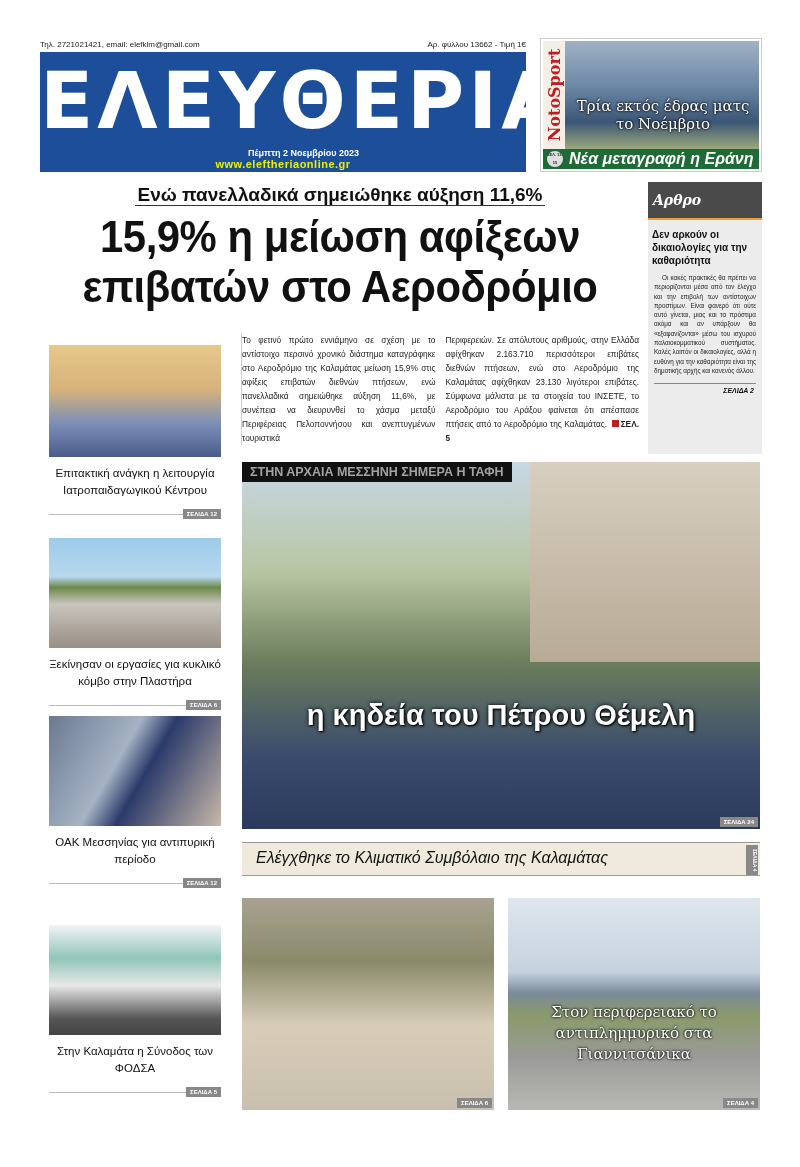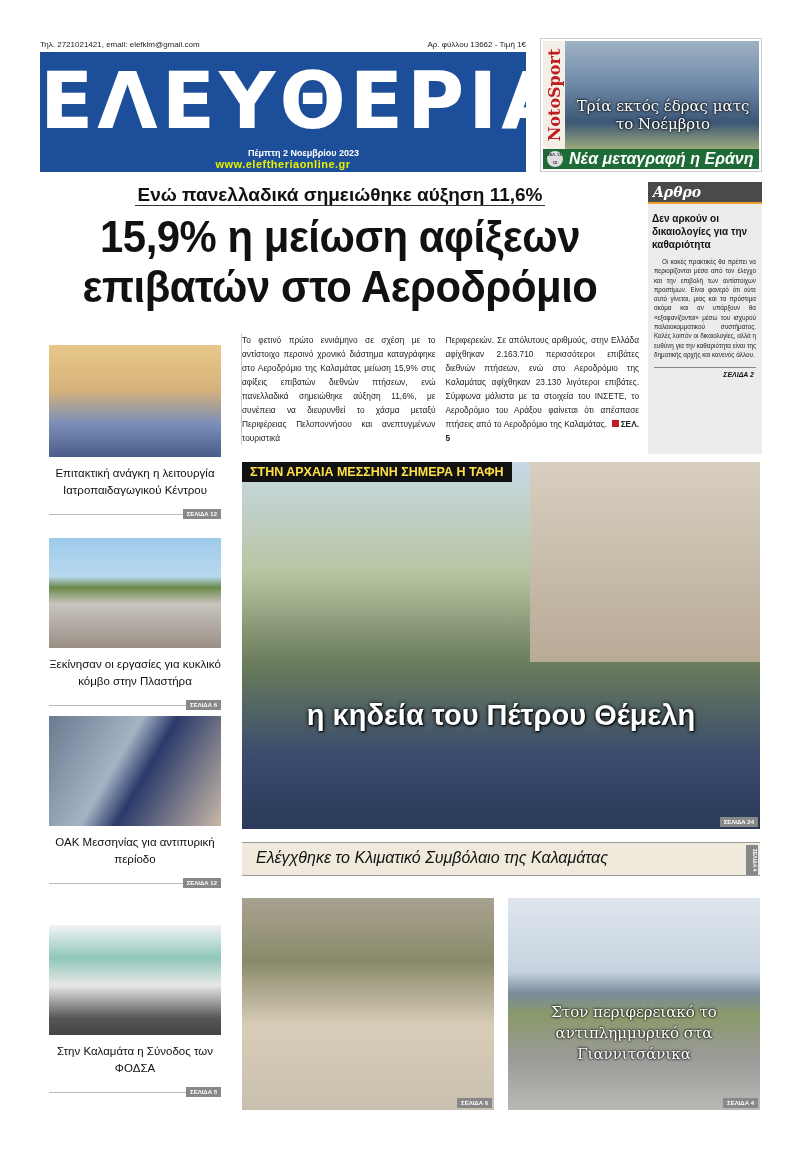--- a/index.html
+++ b/index.html
@@ -18,41 +18,41 @@
   .sport .headline { position: absolute; top: 58px; left: 30px; right: 6px; text-align: center; color: #fff; font-family: "DejaVu Serif", serif; font-size: 15px; line-height: 18px; text-shadow: 0 0 3px #000, 0 0 2px #000; }
   .sport .bar { position: absolute; left: 2px; right: 2px; bottom: 2px; height: 20px; background: #1e6b37; display: flex; align-items: center; }
   .sport .badge { width: 16px; height: 16px; border-radius: 50%; background: #ddd; color: #222; font-size: 4px; font-weight: bold; text-align: center; line-height: 8px; margin: 0 6px 0 4px; }
   .sport .bar .txt { color: #fff; font-size: 16px; font-weight: bold; font-style: italic; }
 
   .kicker { position: absolute; top: 184px; left: 40px; width: 600px; text-align: center; }
   .kicker span { font-size: 19px; font-weight: bold; border-bottom: 1.5px solid #333; padding: 0 2px; }
   .headline-main { position: absolute; top: 212px; left: 36px; width: 608px; text-align: center; font-family: "Liberation Sans", sans-serif; font-weight: bold; font-size: 45px; line-height: 50px; letter-spacing: -0.5px; transform: scaleX(0.93); transform-origin: center top; }
 
   .article-box { position: absolute; top: 182px; left: 648px; width: 114px; height: 272px; background: #ececec; }
-  .article-box .label { background: #4a4a4a; color: #fff; font-family: "DejaVu Serif", serif; font-style: italic; font-weight: bold; font-size: 14px; padding: 2px 5px; border-bottom: 2px solid #f0a030; }
+  .article-box .label { background: #4a4a4a; color: #fff; font-family: "DejaVu Serif", serif; font-style: italic; font-weight: bold; font-size: 14px; padding: 10px 5px; border-bottom: 2px solid #f0a030; }
   .article-box .title { text-align: left; font-size: 10px; font-weight: bold; line-height: 13px; margin: 8px 4px 6px; }
   .article-box .body { font-size: 6.3px; line-height: 9.3px; margin: 0 6px; text-align: justify; text-indent: 8px; color: #222; }
   .article-box .rule { border-top: 1px solid #888; margin: 8px 6px 3px; }
   .article-box .page { text-align: right; font-size: 7px; font-weight: bold; font-style: italic; margin-right: 8px; }
 
   .lead { position: absolute; top: 333px; left: 241px; width: 398px; display: flex; gap: 10px; border-left: 1px solid #ccc; padding-left: 0; }
   .lead p { width: 194px; font-size: 8.3px; line-height: 14px; text-align: justify; color: #222; }
   .lead .sel { font-weight: bold; }
   .lead .sq { display: inline-block; width: 7px; height: 7px; background: #c01d22; margin: 0 2px; }
 
   .side { position: absolute; left: 49px; width: 172px; }
   .side .photo { width: 172px; height: 112px; }
   .side .cap { text-align: center; font-size: 11.5px; line-height: 17px; margin-top: 8px; color: #111; }
   .side .foot { display: flex; align-items: center; margin-top: 10px; }
   .side .foot .line { flex: 1; border-top: 1px solid #bbb; }
   .side .foot .pg { background: #888; color: #fff; font-size: 6px; font-weight: bold; padding: 2px 4px; }
 
   .feature { position: absolute; top: 462px; left: 242px; width: 518px; height: 367px; overflow: hidden; background: linear-gradient(180deg,#c7d8e5 0%,#b8c5a2 30%,#6a7c5a 55%,#3a4b6e 80%,#2b3a5a 100%); }
   .feature .church { position: absolute; right: 0; top: 0; width: 230px; height: 200px; background: linear-gradient(180deg,#d8cfc0,#b8ab96); }
-  .feature .kick { position: absolute; top: 0; left: 0; background: #111; color: #fde047; font-size: 12.5px; font-weight: bold; padding: 3px 8px; }
+  .feature .kick { position: absolute; top: 0; left: 0; background: #111; color: #a3a3a3; font-size: 12.5px; font-weight: bold; padding: 3px 8px; }
   .feature .hl { position: absolute; top: 236px; left: 0; width: 100%; text-align: center; color: #fff; font-family: "Liberation Sans", sans-serif; font-weight: bold; font-size: 29px; line-height: 34px; text-shadow: 0 0 4px #000, 1px 1px 2px #000; }
   .feature .pg { position: absolute; right: 2px; bottom: 2px; background: #888; color: #fff; font-size: 6px; font-weight: bold; padding: 2px 4px; }
 
   .climate { position: absolute; top: 842px; left: 242px; width: 518px; height: 34px; background: #efeadb; border-top: 1px solid #999; border-bottom: 1px solid #999; }
   .climate .t { position: absolute; left: 14px; top: 6px; font-size: 16px; font-style: italic; color: #111; }
   .climate .tab { position: absolute; right: 2px; top: 2px; width: 12px; height: 30px; background: #888; color: #fff; font-size: 5px; writing-mode: vertical-rl; text-align: center; font-weight: bold; }
 
   .bottom-card { position: absolute; top: 898px; width: 252px; height: 212px; overflow: hidden; }
   .bottom-card .hl { position: absolute; top: 104px; left: 0; width: 100%; text-align: center; color: #fff; font-family: "DejaVu Serif", serif; font-size: 15px; line-height: 21px; text-shadow: 0 0 3px #000, 0 0 2px #000; }
   .bottom-card .pg { position: absolute; right: 2px; bottom: 2px; background: #888; color: #fff; font-size: 6px; font-weight: bold; padding: 2px 4px; }

